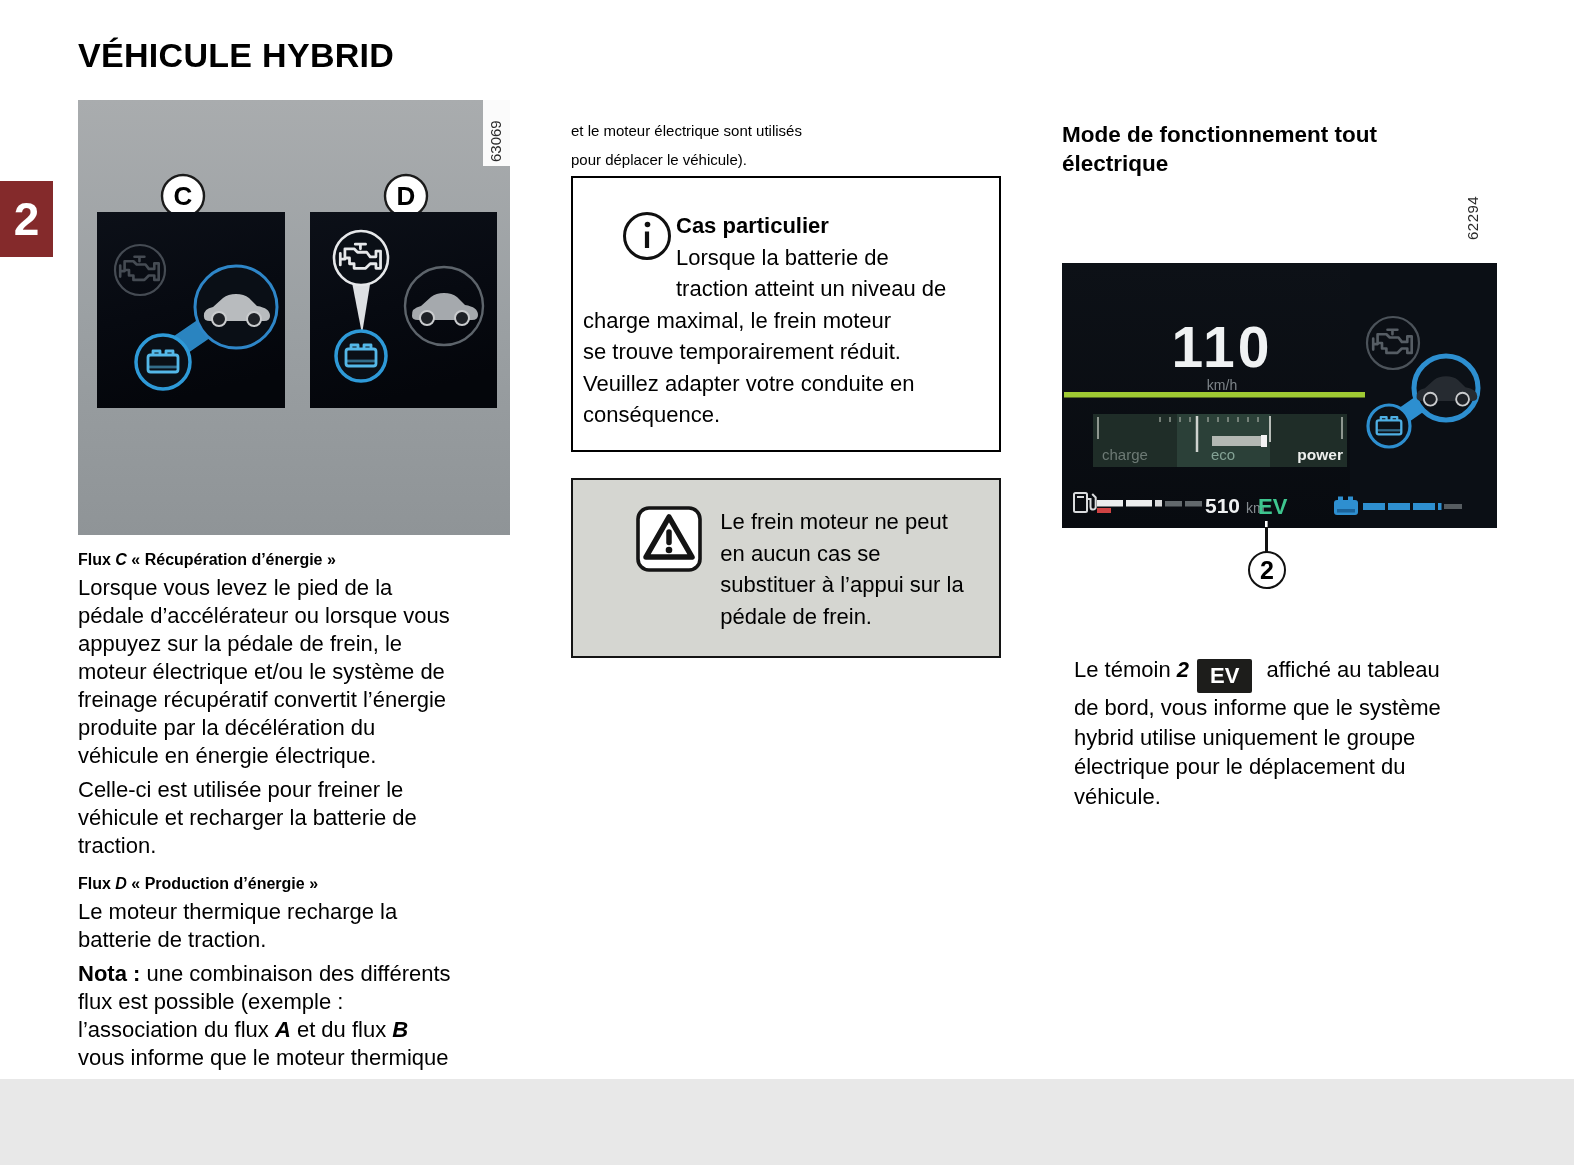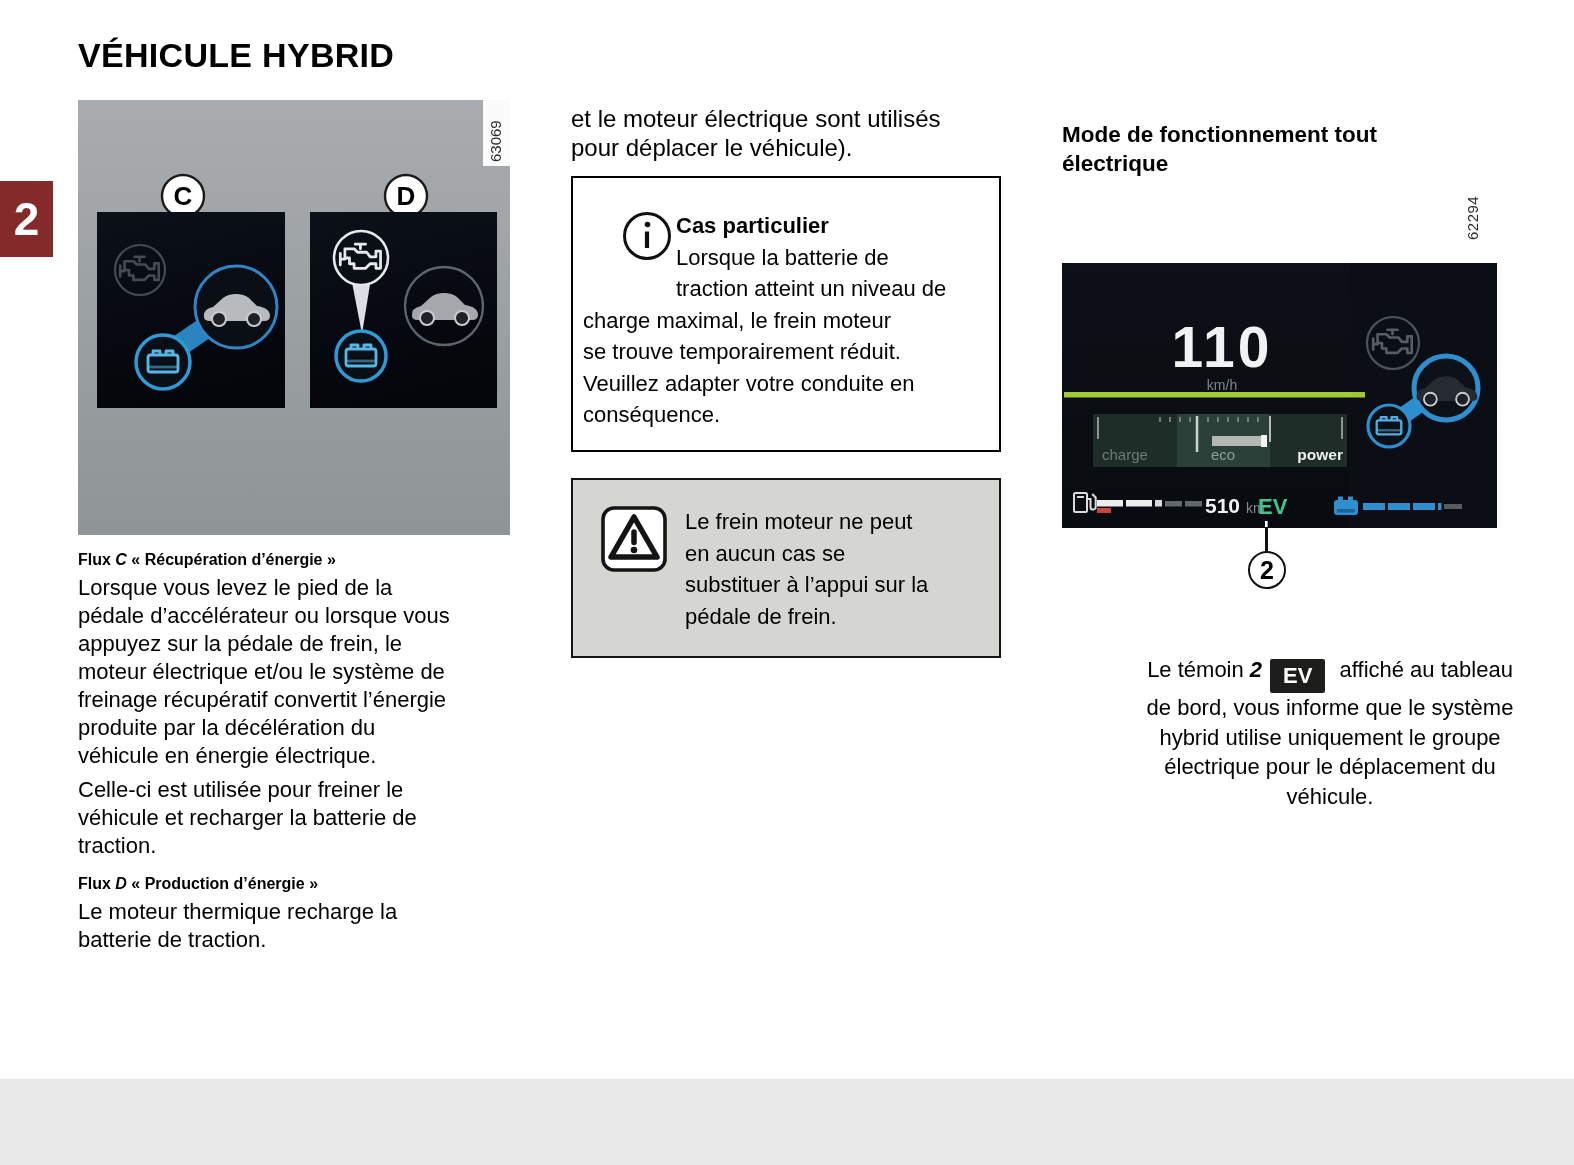--- a/index.html
+++ b/index.html
@@ -20,49 +20,49 @@
   .ltext{left:78px;top:546px;width:462px;font-size:22px;line-height:28px;}
   .ltext p{margin:0;}
   .flux-head{font-size:16px;font-weight:700;margin:0;}
   .bi{font-weight:700;font-style:italic;}
   .mt6{margin-top:6px!important;}
   .mt10{margin-top:10px!important;}
   .footer{
     left:78px;top:1098px;font-size:17px;letter-spacing:1.5px;color:#a21caf;
   }
   
-  .mid-intro{left:571px;top:104px;width:430px;font-size:24px;line-height:29px;}
+  .mid-intro{left:571px;top:116px;width:430px;font-size:15px;line-height:29px;}
   .info-box{
     left:571px;top:176px;width:430px;height:276px;border:2px solid #000;
     box-sizing:border-box;padding:32px 14px 0 10px;font-size:22px;line-height:31.5px;
   }
   .info-icon{position:absolute;left:48px;top:32px;}
   .info-title{font-weight:700;}
   .il{display:block;}
   .ind{margin-left:93px;}
   .warn-box{
     left:571px;top:478px;width:430px;height:180px;background:#d5d6d1;
-    border:2px solid #141414;box-sizing:border-box;display:flex;
+    border:2px solid #141414;box-sizing:border-box;display:flex;justify-content:center;
   }
   .warn-icon{margin:26px 18px 0 28px;flex:0 0 auto;}
   .warn-text{margin-top:26px;font-size:22px;line-height:31.5px;}
   
   .right-head{left:1062px;top:120px;width:436px;font-size:22.5px;line-height:29px;font-weight:700;}
   .ref-vert{
     left:1464px;top:240px;font-size:15px;color:#2a2a2a;letter-spacing:.5px;
     transform:rotate(-90deg);transform-origin:0 0;white-space:nowrap;
   }
   .dash-figure{left:1062px;top:263px;}
   .callout-line{left:1265px;top:527px;width:3px;height:25px;background:#111;}
   .callout-circle{
     left:1248px;top:551px;width:38px;height:38px;border:2.5px solid #111;border-radius:50%;
     background:#fff;display:flex;align-items:center;justify-content:center;
     font-size:25px;font-weight:700;box-sizing:border-box;
   }
-  .rpara{left:1106px;top:633px;width:448px;font-size:22px;line-height:29.5px;text-align:center;}
+  .rpara{left:1074px;top:633px;width:448px;font-size:22px;line-height:29.5px;}
   .ev-badge{
     display:inline-block;background:#1d1d1b;color:#fff;font-weight:700;font-size:22px;
     padding:3px 13px 4px 13px;border-radius:2px;vertical-align:-6px;margin:0 8px;line-height:27px;
   }
   svg text{font-family:"Liberation Sans",sans-serif;}
 </style>
 </head>
 <body>
 
 <div class="page">
@@ -153,20 +153,21 @@
       </g>
     </svg>
   </div>
 
   <div class="abs ltext">
     <p class="flux-head"><span>Flux </span><span class="bi">C</span><span> « Récupération d’énergie »</span></p>
     <p>Lorsque vous levez le pied de la<br>pédale d’accélérateur ou lorsque vous<br>appuyez sur la pédale de frein, le<br>moteur électrique et/ou le système de<br>freinage récupératif convertit l’énergie<br>produite par la décélération du<br>véhicule en énergie électrique.</p>
     <p class="mt6">Celle-ci est utilisée pour freiner le<br>véhicule et recharger la batterie de<br>traction.</p>
     <p class="flux-head mt10"><span>Flux </span><span class="bi">D</span><span> « Production d’énergie »</span></p>
     <p>Le moteur thermique recharge la<br>batterie de traction.</p>
+    <p class="mt6"><b>Nota :</b><span> une combinaison des différents</span><br><span>flux est possible (exemple :</span><br><span>l’association du flux </span><span class="bi">A</span><span> et du flux </span><span class="bi">B</span><br><span>vous informe que le moteur thermique</span></p>
   </div>
 
   <div class="abs mid-intro">et le moteur électrique sont utilisés<br>pour déplacer le véhicule).</div>
 
   <div class="abs info-box">
     <span class="info-icon">
       <svg width="52" height="52" viewBox="0 0 52 52">
         <circle cx="26" cy="26" r="22.5" fill="none" stroke="#101010" stroke-width="3"></circle>
         <circle cx="26.5" cy="14.5" r="2.8" fill="#101010"></circle>
         <path d="M26,21.5 V38" stroke="#101010" stroke-width="4.2" stroke-linecap="butt"></path>

